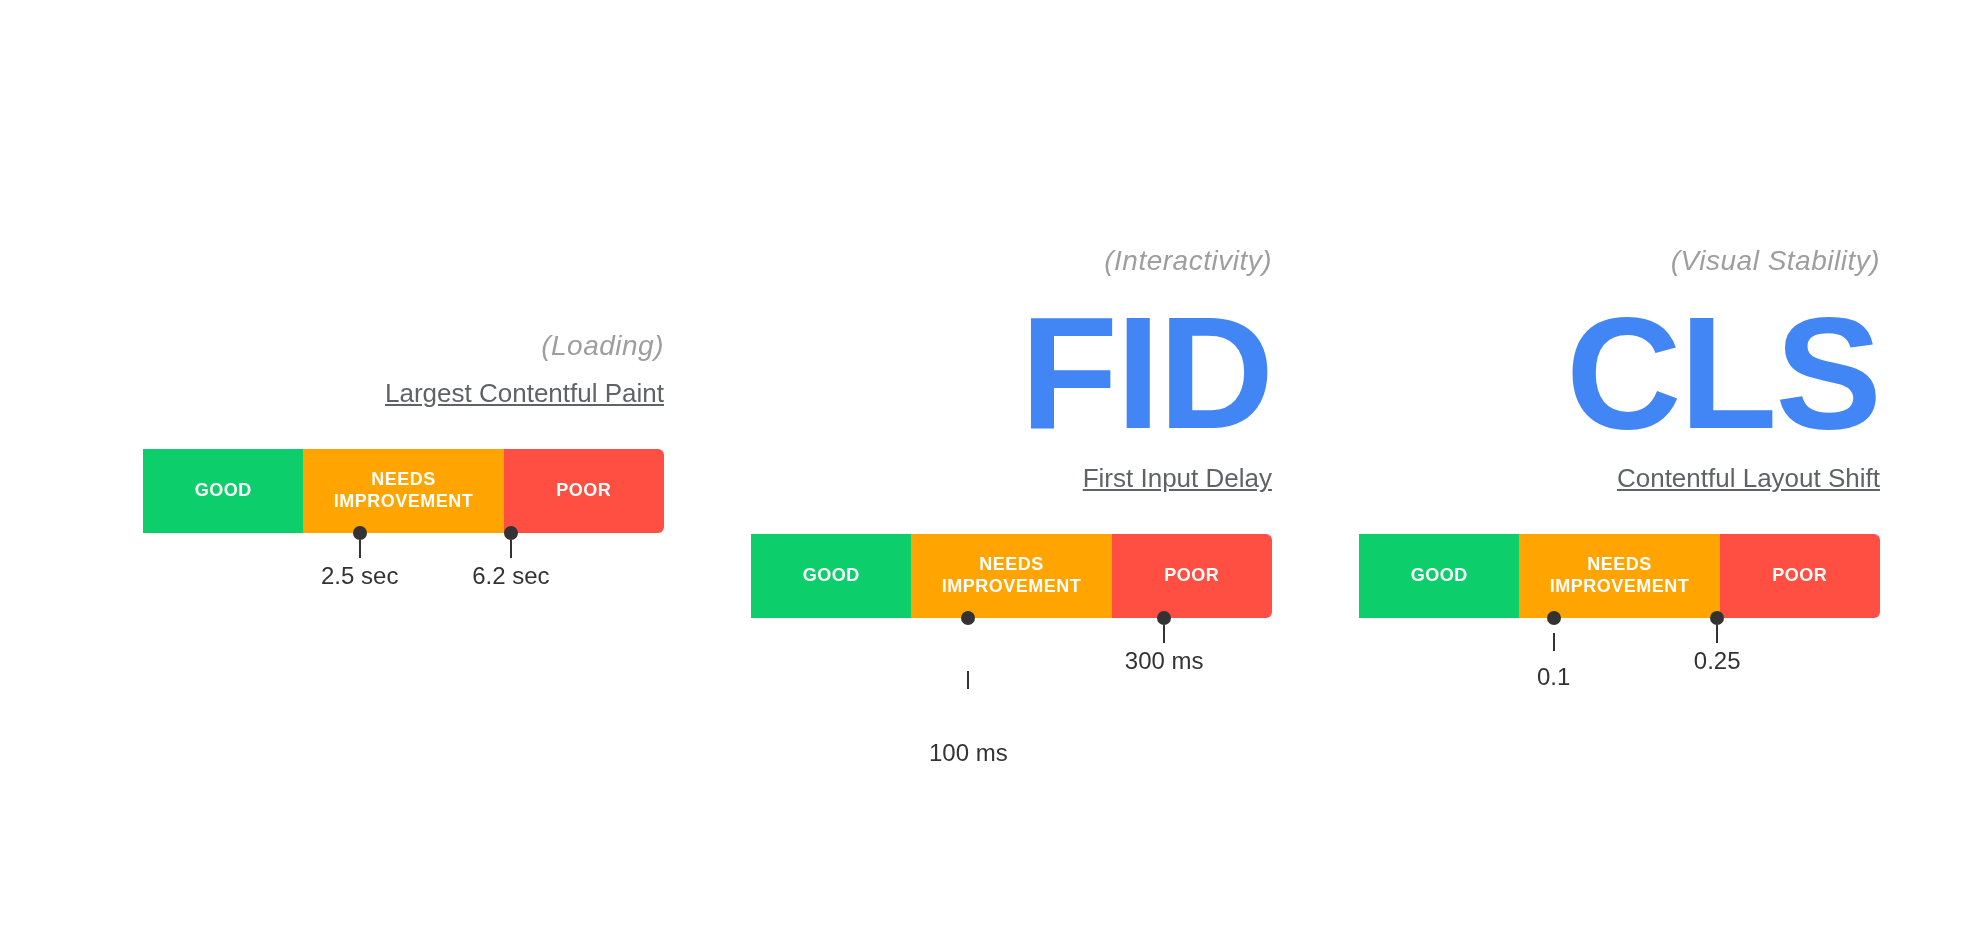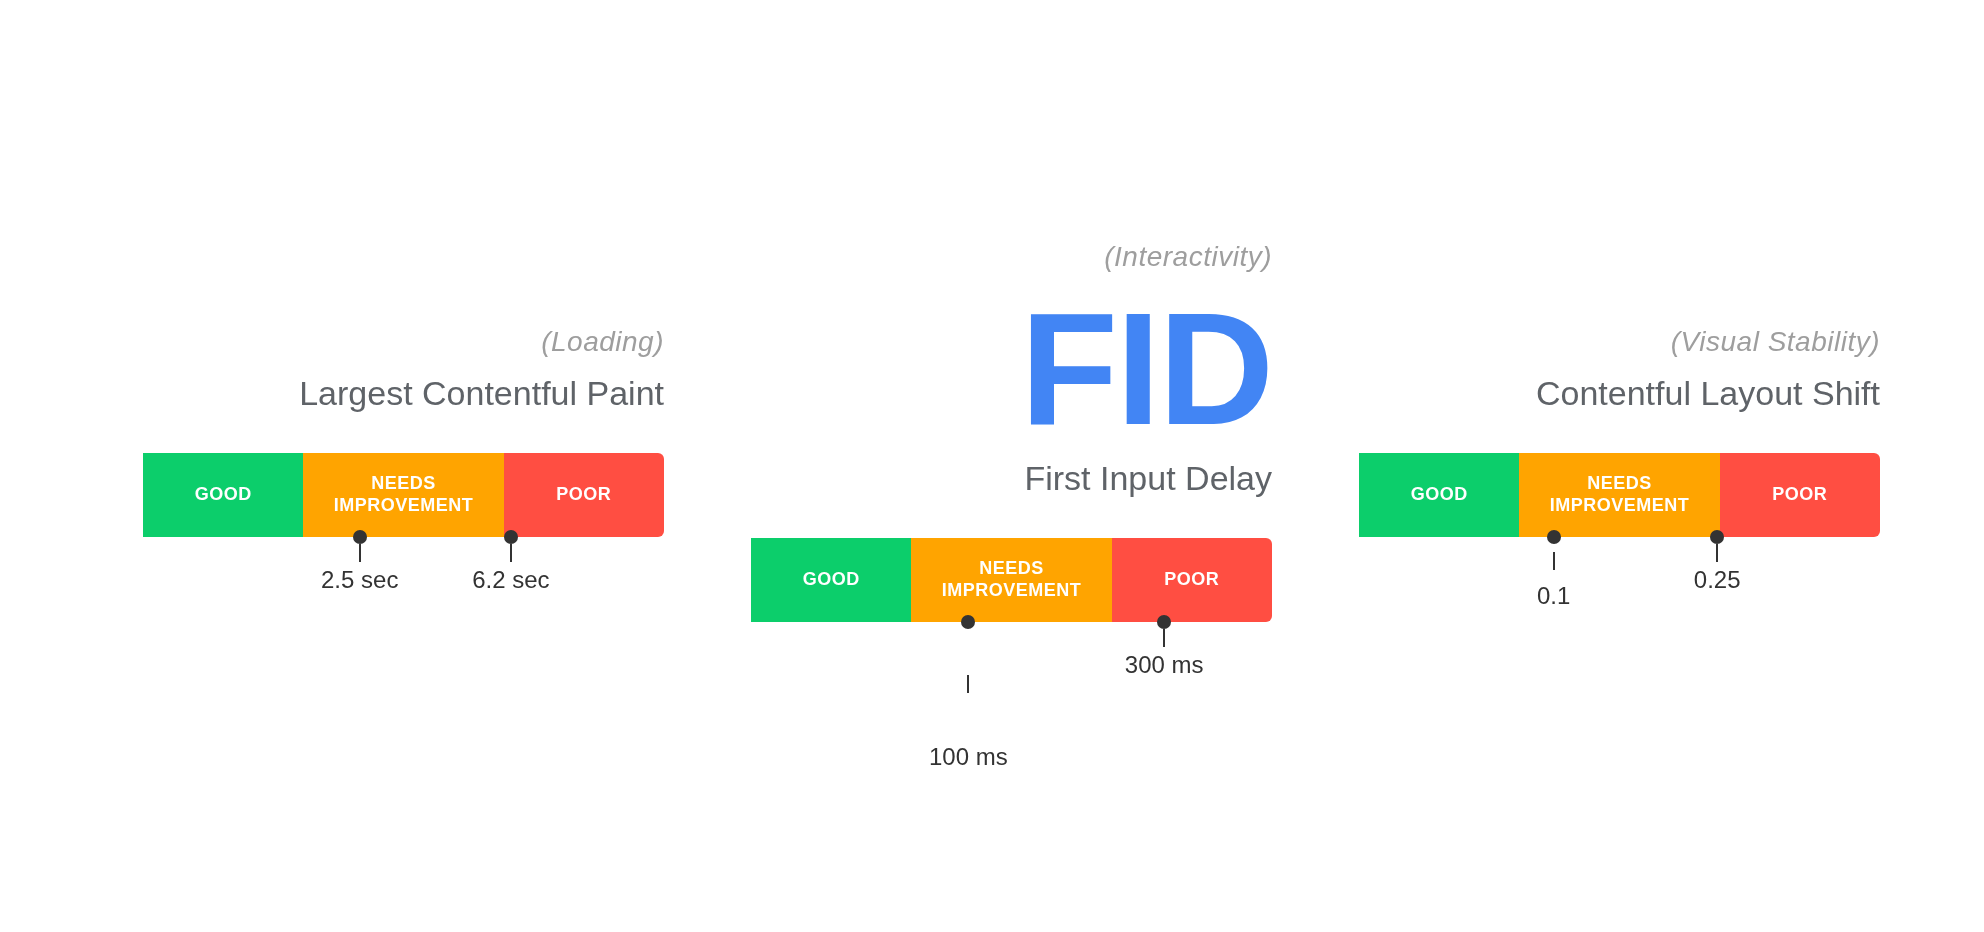--- a/index.html
+++ b/index.html
@@ -40,25 +40,26 @@
     .metric-acronym {
       font-size: 160px;
       font-weight: 700;
       color: #4285f4;
       line-height: 1;
       margin-bottom: 10px;
       letter-spacing: -2px;
     }
 
     .metric-name {
-      font-size: 34px;
+      font-size: 26px;
       color: #5f6368;
       font-weight: 400;
       margin-bottom: 40px;
       text-align: center;
+      text-decoration: underline;
     }
 
     .scale-bar-container {
       width: 100%;
       position: relative;
     }
 
     .scale-bar {
       display: flex;
       width: 100%;
@@ -180,20 +181,21 @@
           <div class="threshold-marker" style="left: calc(68% - 7px); margin-left: 39px;">
             <div class="threshold-dot"></div>
             <div class="threshold-line"></div>
             <div class="threshold-value">300 ms</div>
           </div>
         </div>
       </div>
     </div>
     <div class="metric-card">
       <div class="category-label">(Visual Stability)</div>
+      <div class="metric-acronym">CLS</div>
       <div class="metric-name">Contentful Layout Shift</div>
       <div class="scale-bar-container">
         <div class="scale-bar">
           <div class="scale-segment segment-good">GOOD</div>
           <div class="scale-segment segment-needs" style="white-space:pre-line;">NEEDS
 IMPROVEMENT</div>
           <div class="scale-segment segment-poor">POOR</div>
         </div>
         <div class="thresholds-wrapper">
           <div class="threshold-marker" style="left: calc(40% - 7px); gap: 8px;">

